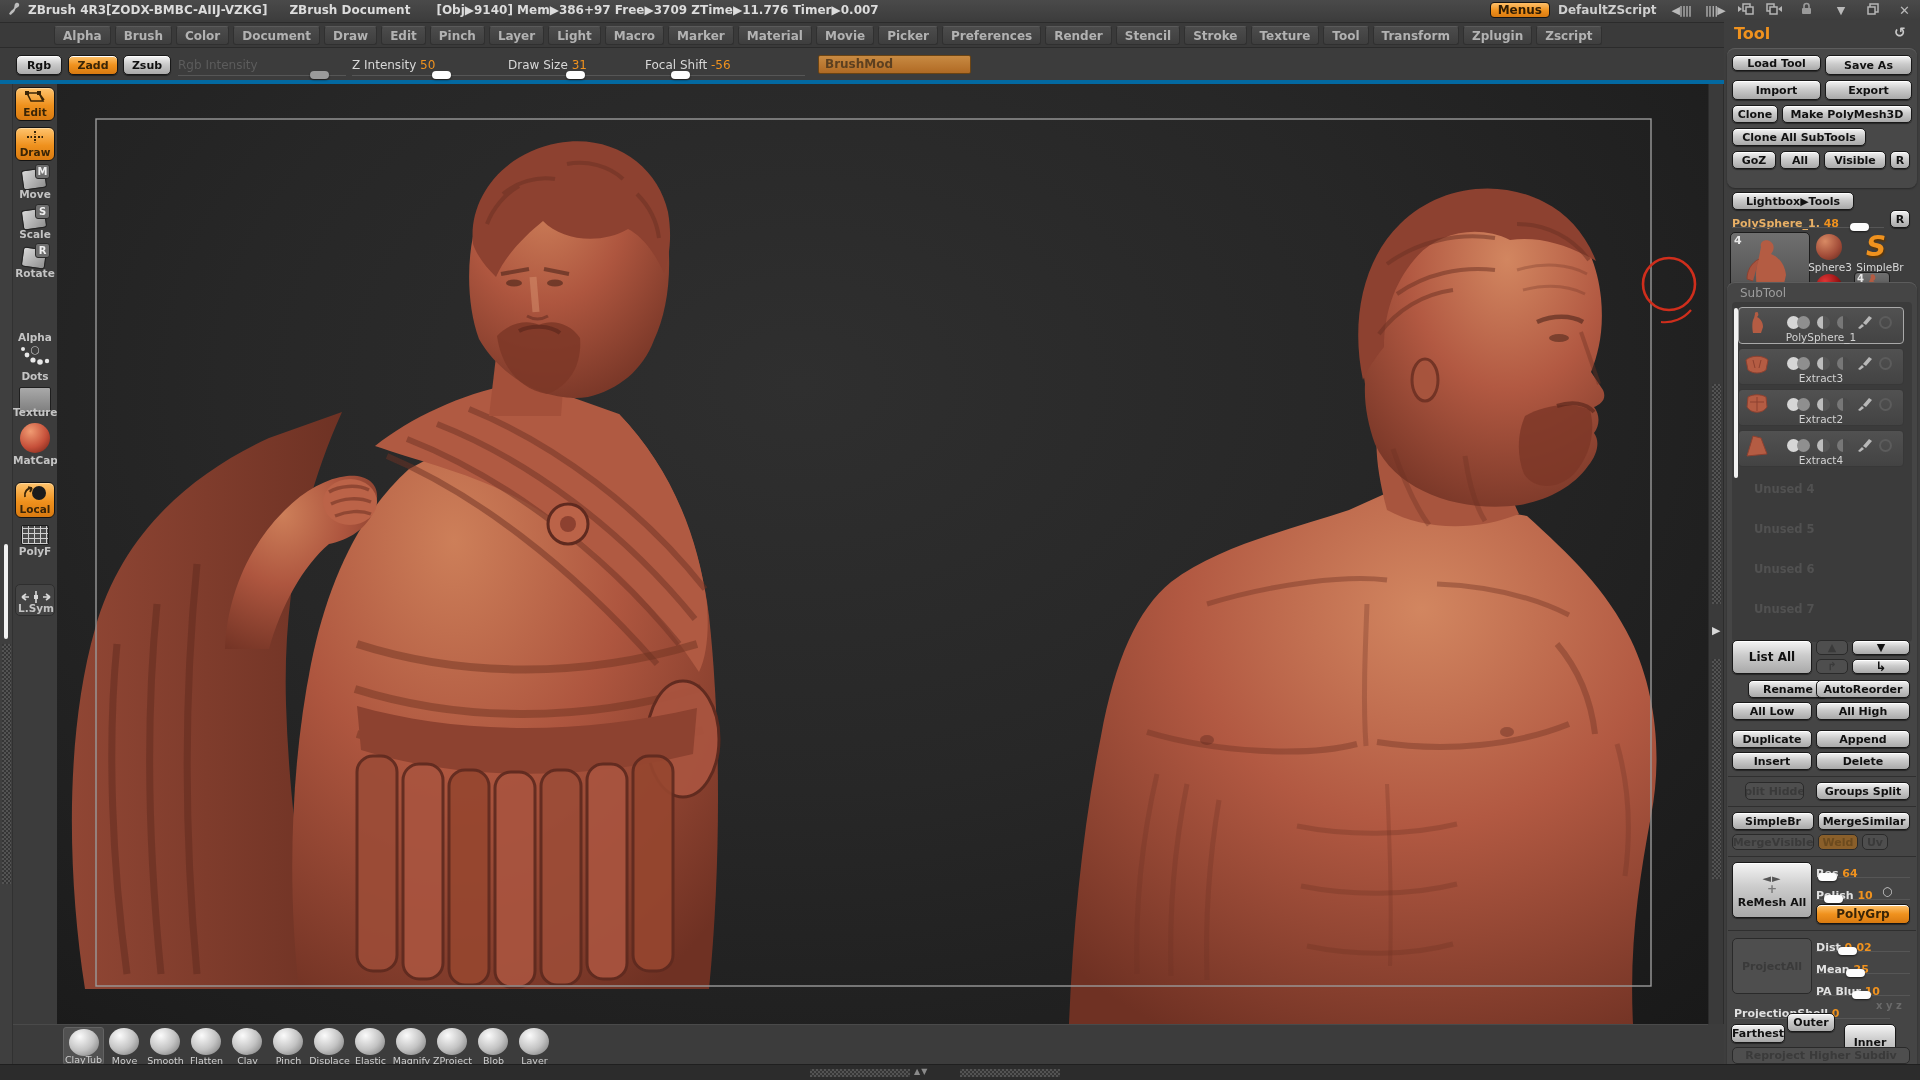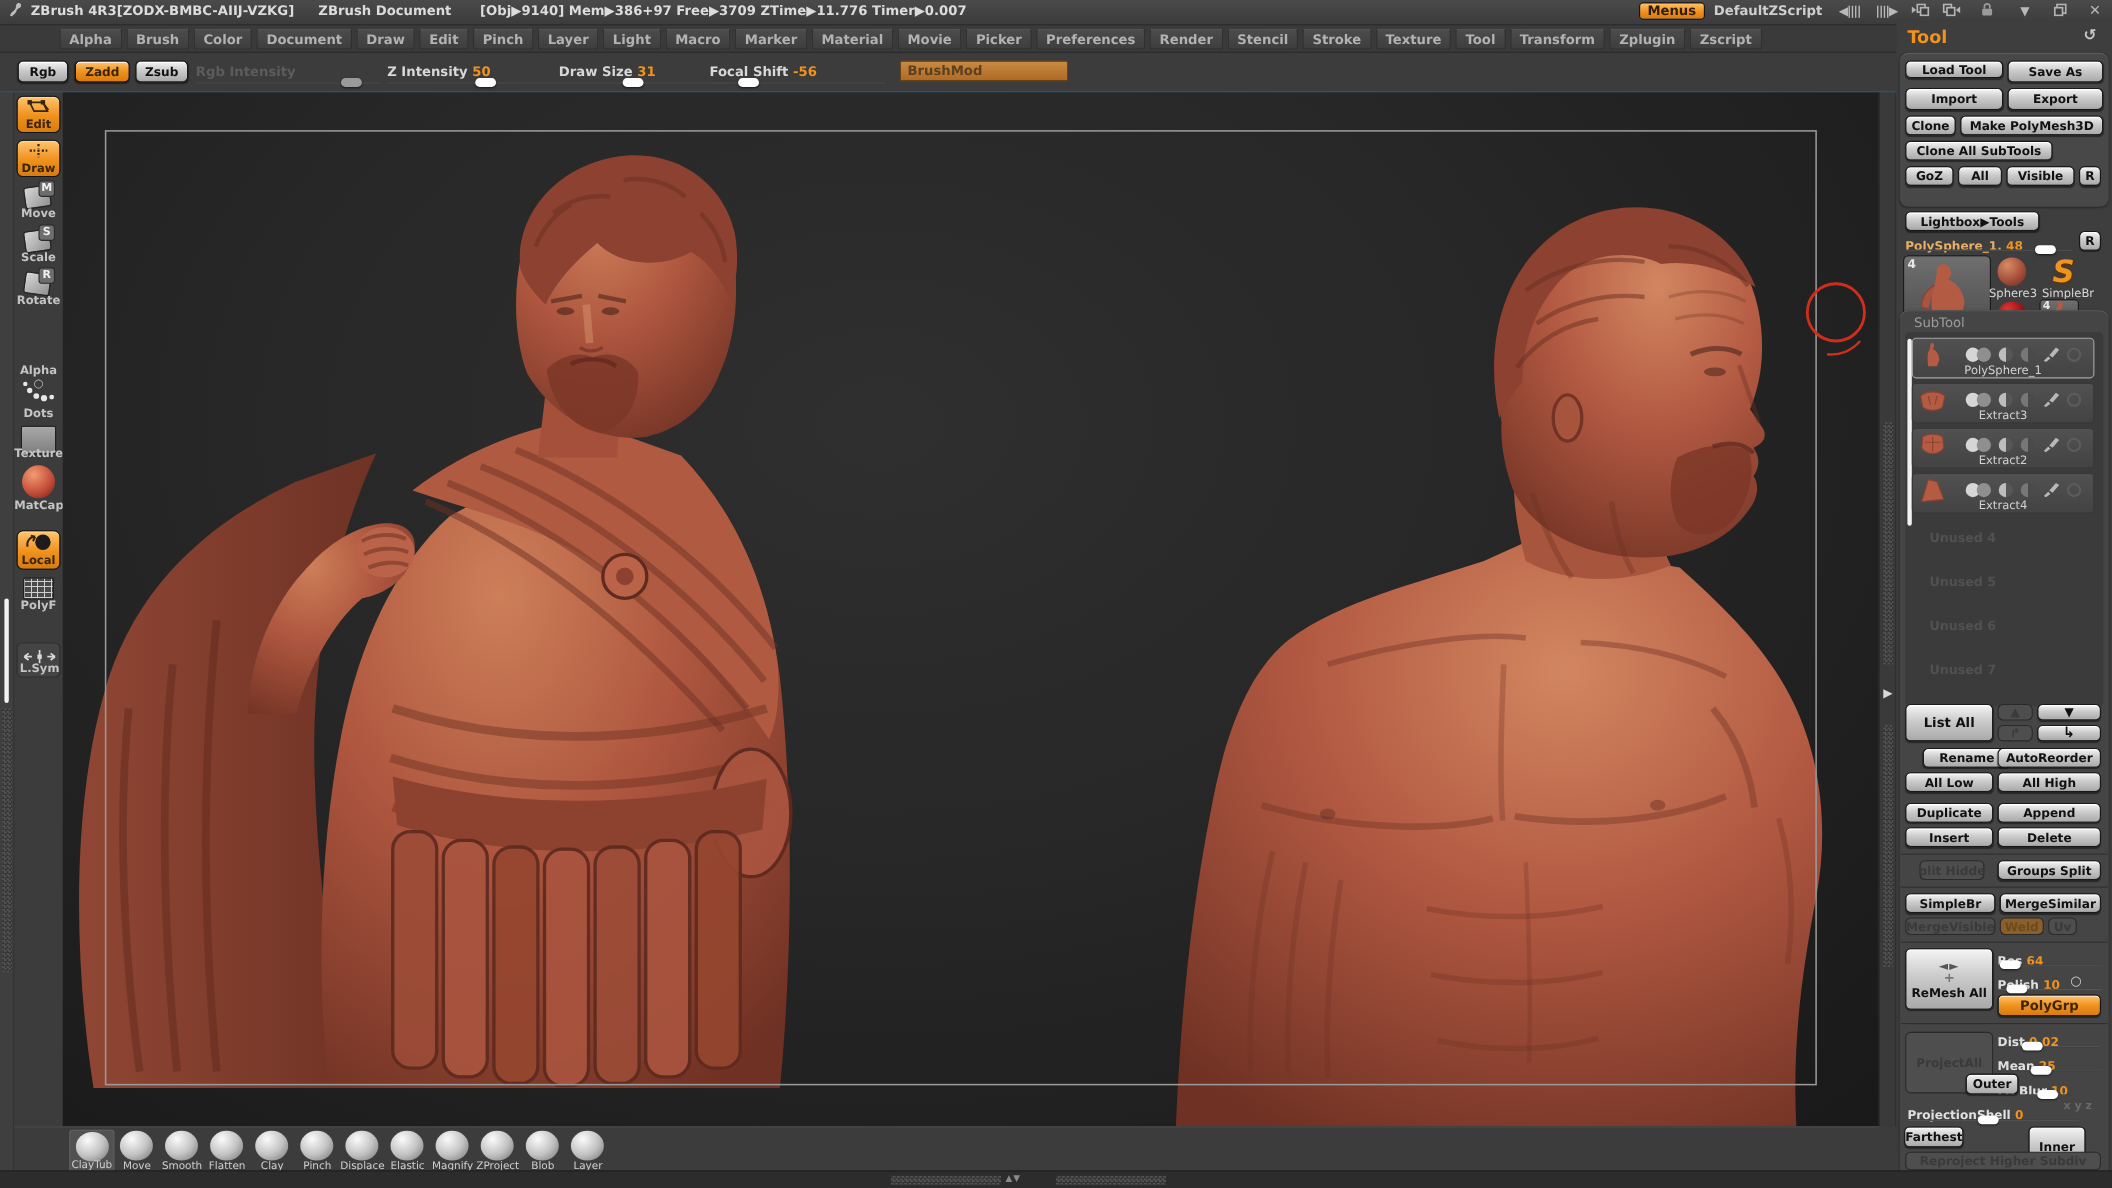--- a/index.html
+++ b/index.html
@@ -19,30 +19,30 @@
 
   
   #menubar{position:absolute;left:0;top:22px;width:1920px;height:26px;background:#3a3a3a;
     border-top:1px solid #2b2b2b;border-bottom:1px solid #2b2b2b;display:flex;gap:4px;
     padding:3px 0 0 54px}
   .mi{background:linear-gradient(#4c4c4c,#3e3e3e);border:1px solid #303030;border-top-color:#5a5a5a;
     border-radius:3px;color:#b2b2b2;font-size:12px;font-weight:bold;padding:0 8px;height:19px;line-height:18px}
 
   
   #toolbar{position:absolute;left:0;top:49px;width:1920px;height:35px;background:#3c3c3c;
-    border-bottom:1px solid #0369a1}
+    border-bottom:4px solid #0369a1}
   .b{position:absolute;background:linear-gradient(#f4f4f4,#cbcbcb 45%,#a9a9a9);
     border:1px solid #191919;border-radius:5px;color:#111;font-size:11px;font-weight:bold;
     display:flex;align-items:center;justify-content:center;white-space:nowrap;overflow:hidden;
     box-shadow:inset 0 1px 0 #fff,0 1px 1px rgba(0,0,0,.45)}
   .b.orange{background:linear-gradient(#ffc46e,#f0921e 50%,#d97a10);color:#3a2507;border-color:#161616}
   .b.dim{background:#4e4e4e;color:#3a3a3a;border-color:#2a2a2a;box-shadow:none}
   .b.dimorange{background:#8a5f2a;color:#6b4a1e;border-color:#2a2a2a;box-shadow:none}
   .slider{position:absolute}
-  .slider .lab{font-size:12px;font-weight:bold;color:#d8d8d8;white-space:nowrap}
+  .slider .lab{font-size:12px;font-weight:normal;color:#d8d8d8;white-space:nowrap}
   .slider .lab.dim{color:#5c5c5c}
   .slider .v{color:#f0921e}
   .slider .track{position:absolute;left:0;right:0;height:1px;background:#1f1f1f;border-bottom:1px solid #565656}
   .pill{position:absolute;width:19px;height:8px;background:#fdfdfd;border-radius:4px;
     box-shadow:0 1px 2px rgba(0,0,0,.6)}
   .pill.dim{background:#9a9a9a}
   #brushmod{position:absolute;left:818px;top:6px;width:153px;height:19px;border-radius:2px;
     background:linear-gradient(#c88a42,#b06a24);border:1px solid #6b4414;color:#5d4020;
     font-size:12px;font-weight:bold;line-height:17px;padding-left:6px}
 
@@ -615,21 +615,21 @@
       <div style="position:absolute;left:0;right:0;top:15px;height:1px;background:#1f1f1f;border-bottom:1px solid #565656"></div>
       <div class="pill" style="left:36px;top:11px"></div>
     </div>
     <div class="rs" style="position:absolute;left:10px;top:982px;width:156px">
       <span class="lab"><span>ProjectionShell</span>&nbsp;<span class="v">0</span></span>
       <span style="position:absolute;left:142px;top:-2px;font-size:10px;color:#6a6a6a;font-weight:bold;white-space:nowrap">x y z</span>
       <div style="position:absolute;left:0;right:0;top:16px;height:1px;background:#1f1f1f;border-bottom:1px solid #565656"></div>
       <div class="pill" style="left:64px;top:12px"></div>
     </div>
     <div class="b" style="left:7px;top:1004px;width:54px;height:19px">Farthest</div>
-    <div class="b" style="left:63px;top:956px;width:48px;height:19px">Outer</div>
+    <div class="b" style="left:63px;top:993px;width:48px;height:19px">Outer</div>
     <div class="b" style="left:120px;top:1004px;width:52px;height:36px">Inner</div>
     <div class="b dim" style="left:8px;top:1027px;width:178px;height:17px">Reproject Higher Subdiv</div>
 
     <div style="position:absolute;left:4px;top:1048px;width:188px;height:1px;background:#2f2f2f"></div>
     <div class="b" style="left:8px;top:1052px;width:80px;height:26px"></div>
     <span style="position:absolute;left:92px;top:1054px;font-size:11.5px;font-weight:bold;color:#e0e0e0">E Smt S Smt</span>
   </div>
 
   <div id="shelf">
     <div class="row">

